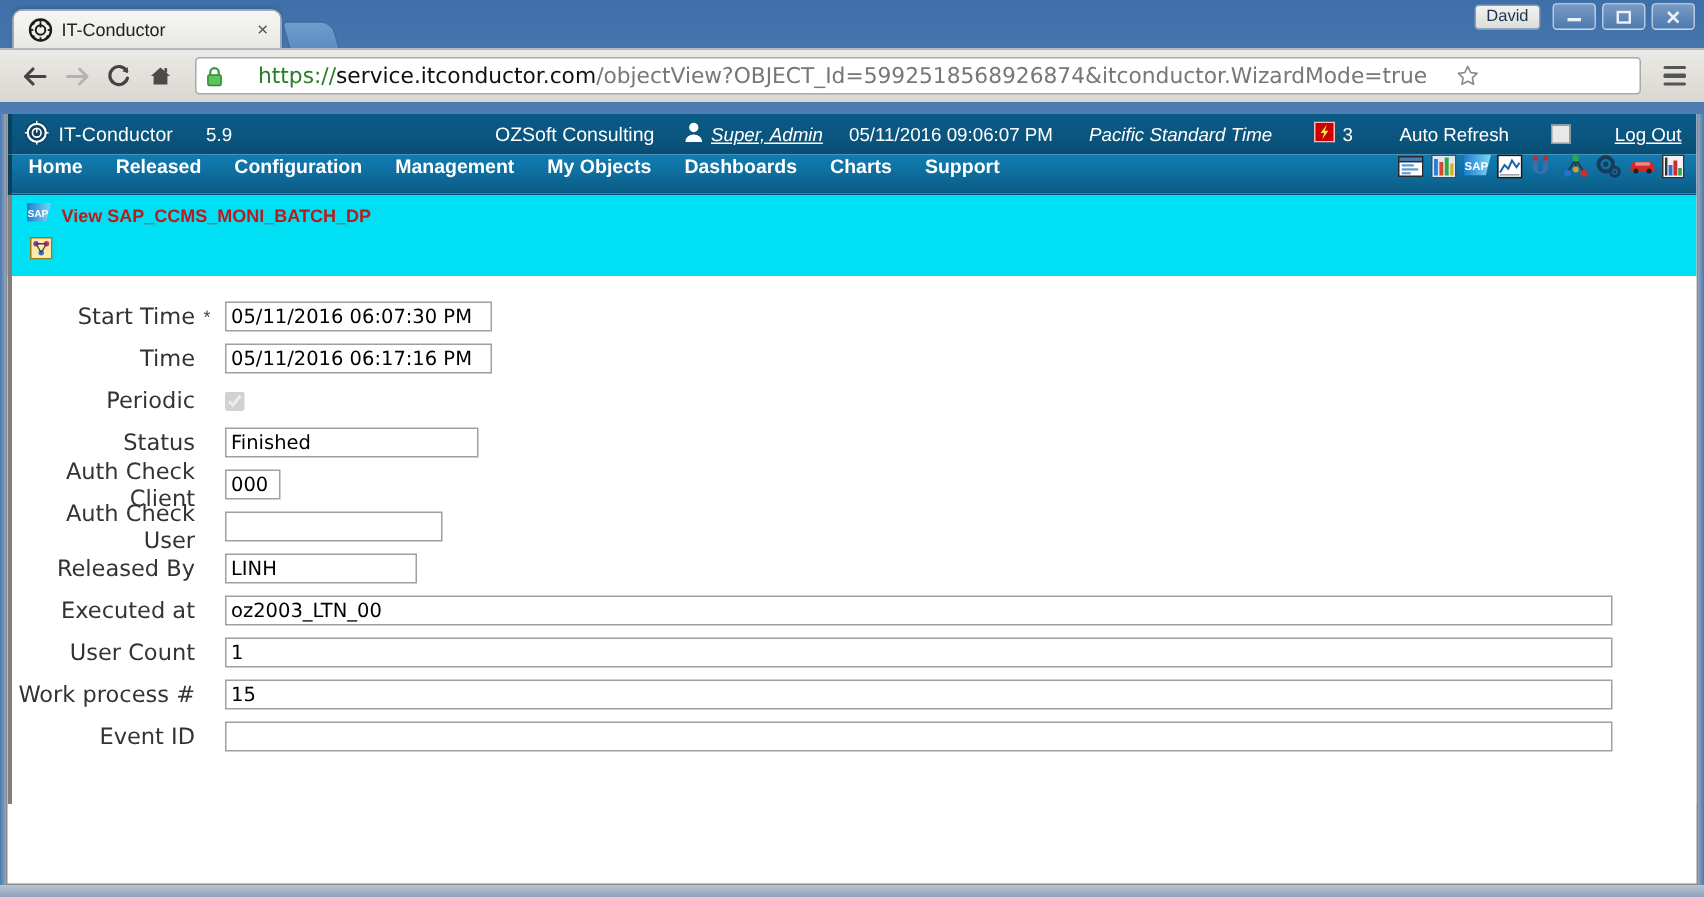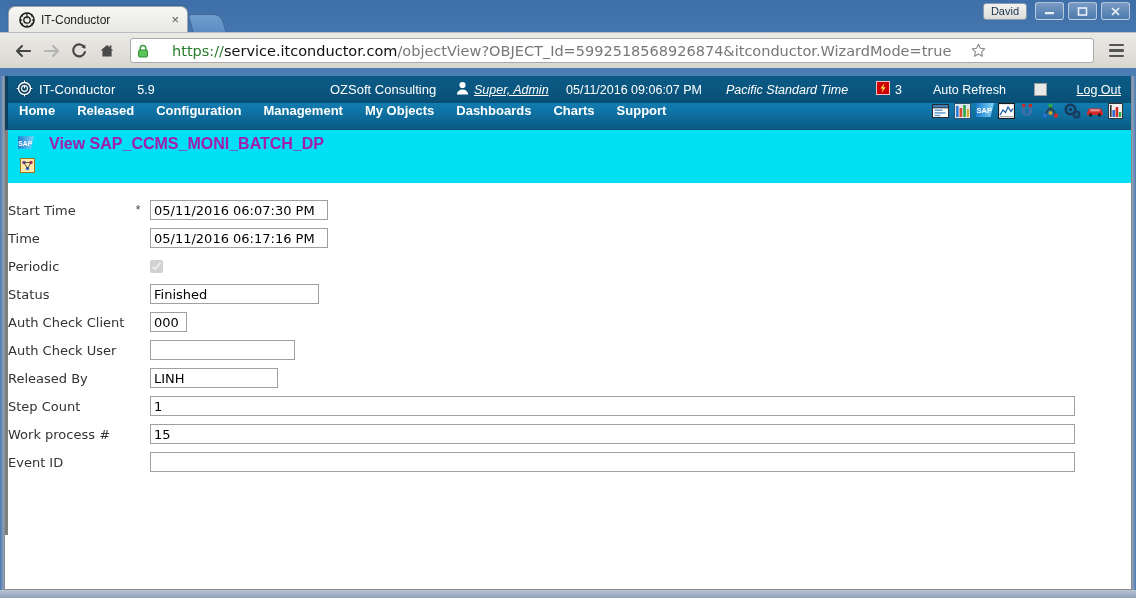--- a/index.html
+++ b/index.html
@@ -215,42 +215,42 @@
   
   #page-banner {
     background: #00e5ff;
     background: #00e0f5;
     border-left: 3px solid #7f7f7f;
     padding: 5px 0 6px 0;
     min-height: 48px;
   }
   #banner-row1 { display: flex; align-items: center; padding-left: 10px; }
   #banner-title {
-    font-size: 16px; font-weight: bold; color: #a21caf;
-    margin-left: 15px;
+    font-size: 12px; font-weight: bold; color: #b91c1c;
+    margin-left: 7px;
   }
   #banner-row2 { padding-left: 12px; margin-top: 5px; }
 
   
   #form-area {
     background: #ffffff;
     border-left: 3px solid #7f7f7f;
     height: 352px;
     padding-top: 16px;
     position: relative;
   }
   .form-row {
     display: flex; align-items: center;
     margin-bottom: 6px;
     height: 22px;
   }
   .form-label {
     width: 122px;
-    text-align: left;
-    font-size: 13px;
+    text-align: right;
+    font-size: 15px;
     color: #333;
     padding-right: 0;
     flex: 0 0 122px;
     font-family: "DejaVu Sans", sans-serif;
   }
   .req-star {
     flex: 0 0 16px;
     text-align: center;
     font-size: 12px;
     color: #444;
@@ -618,23 +618,30 @@
       </div>
 
       <div class="form-row">
         <span class="form-label">Released By</span>
         <span class="req-star"></span>
         <span class="field-wrap">
           <input class="txt w-released" type="text" value="LINH" style="">
         </span>
       </div>
 
-
-      <div class="form-row">
-        <span class="form-label">Step Count</span>
+      <div class="form-row">
+        <span class="form-label">Executed at</span>
+        <span class="req-star"></span>
+        <span class="field-wrap">
+          <input class="txt w-wide" type="text" value="oz2003_LTN_00" style="">
+        </span>
+      </div>
+
+      <div class="form-row">
+        <span class="form-label">User Count</span>
         <span class="req-star"></span>
         <span class="field-wrap">
           <input class="txt w-wide" type="text" value="1" style="">
         </span>
       </div>
 
       <div class="form-row">
         <span class="form-label">Work process #</span>
         <span class="req-star"></span>
         <span class="field-wrap">

